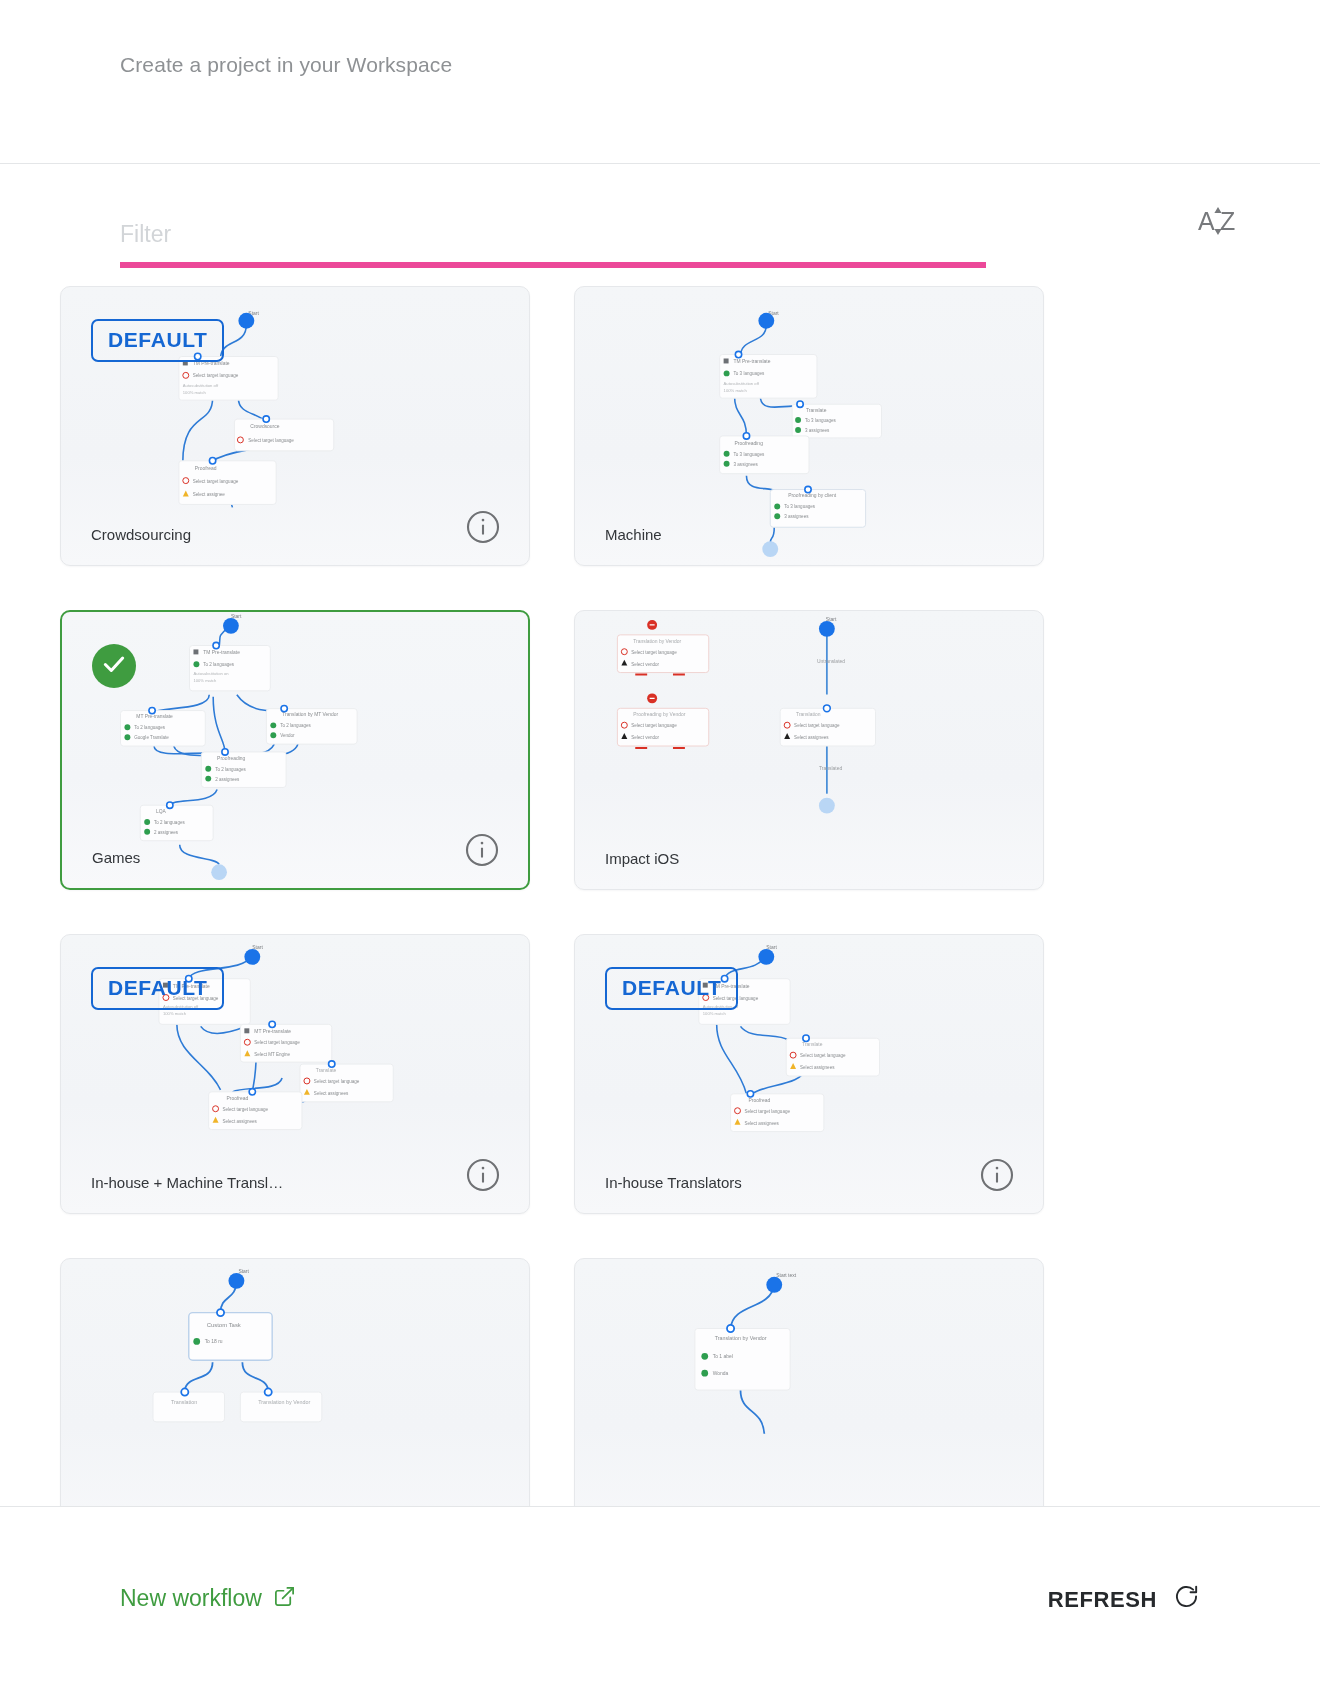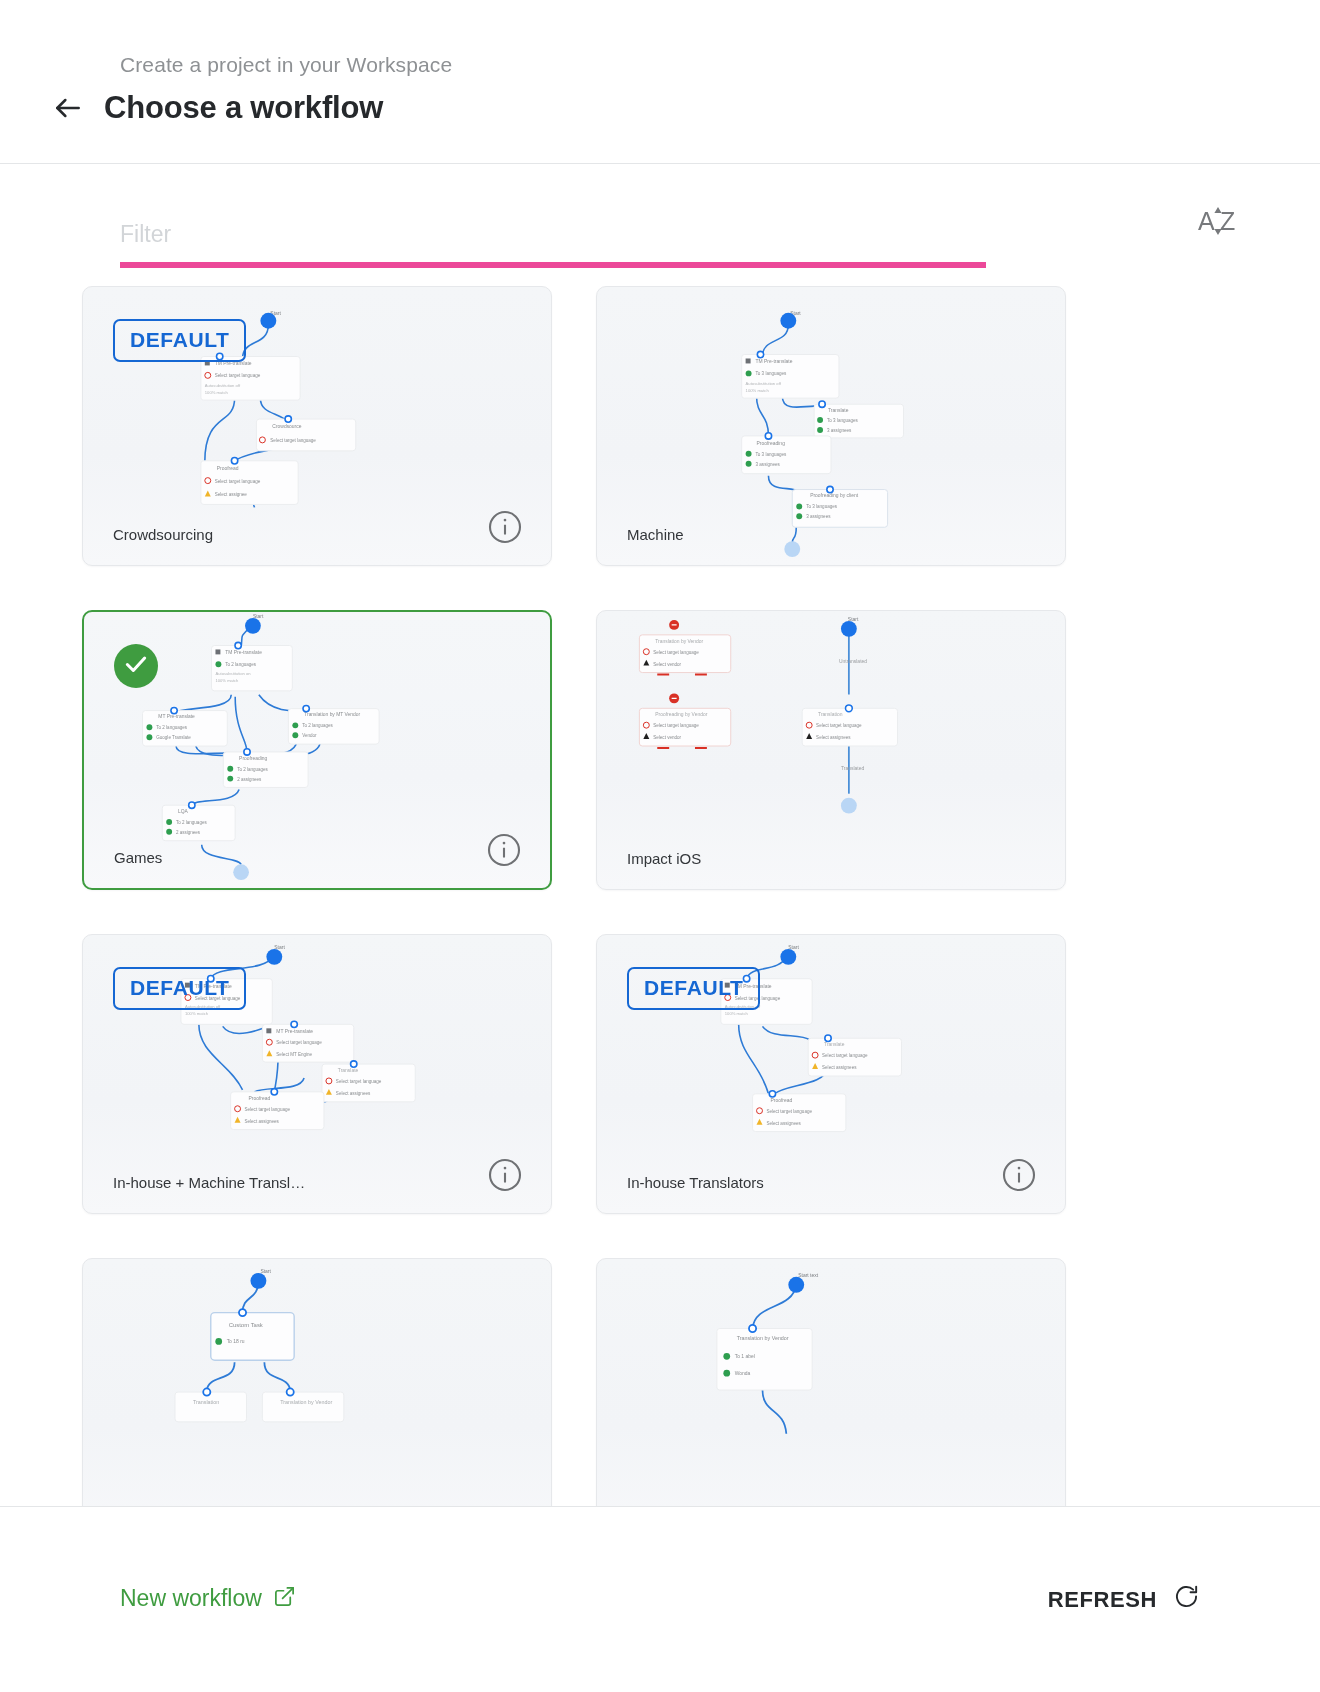--- a/index.html
+++ b/index.html
@@ -55,21 +55,21 @@
     position: absolute; right: 72px; bottom: 22px;
     width: 58px; height: 48px; background: none; border: none;
     cursor: pointer; display: flex; align-items: center; justify-content: center;
   }
 
   
   .scrollarea {
     position: relative;
     flex: 1 1 auto;
     overflow: hidden;
-    padding: 0 82px;
+    padding: 0 60px;
   }
   .grid {
     display: grid;
     grid-template-columns: 470px 470px;
     gap: 44px 44px;
     padding-top: 18px;
   }
   .card {
     position: relative;
     height: 280px;
@@ -130,31 +130,20 @@
     font-family: "Liberation Sans", sans-serif; padding: 0;
   }
 </style>
 </head>
 <body>
 
 <div class="page">
 
   <div class="header">
     <div class="header-sub">Create a project in your Workspace</div>
-    <div class="header-row">
-      <button class="back-btn">
-        <span>
-          <svg width="32" height="32" viewBox="0 0 24 24" fill="none" stroke="#26292c" stroke-width="1.9" stroke-linecap="round" stroke-linejoin="round">
-            <line x1="20" y1="12" x2="4" y2="12"></line>
-              <polyline points="10,6 4,12 10,18"></polyline>
-          </svg>
-        </span>
-      </button>
-      <div class="header-title">Choose a workflow</div>
-    </div>
   </div>
 
   <div class="filterbar">
     <div class="filter-wrap">
       <input class="filter-input" type="text" placeholder="Filter" style="">
     </div>
     <button class="sort-btn">
       <span>
         <svg width="46" height="40" viewBox="0 0 46 40">
           <text x="2" y="29" font-family="Liberation Sans, sans-serif" font-size="25" fill="#77797c">A</text>

